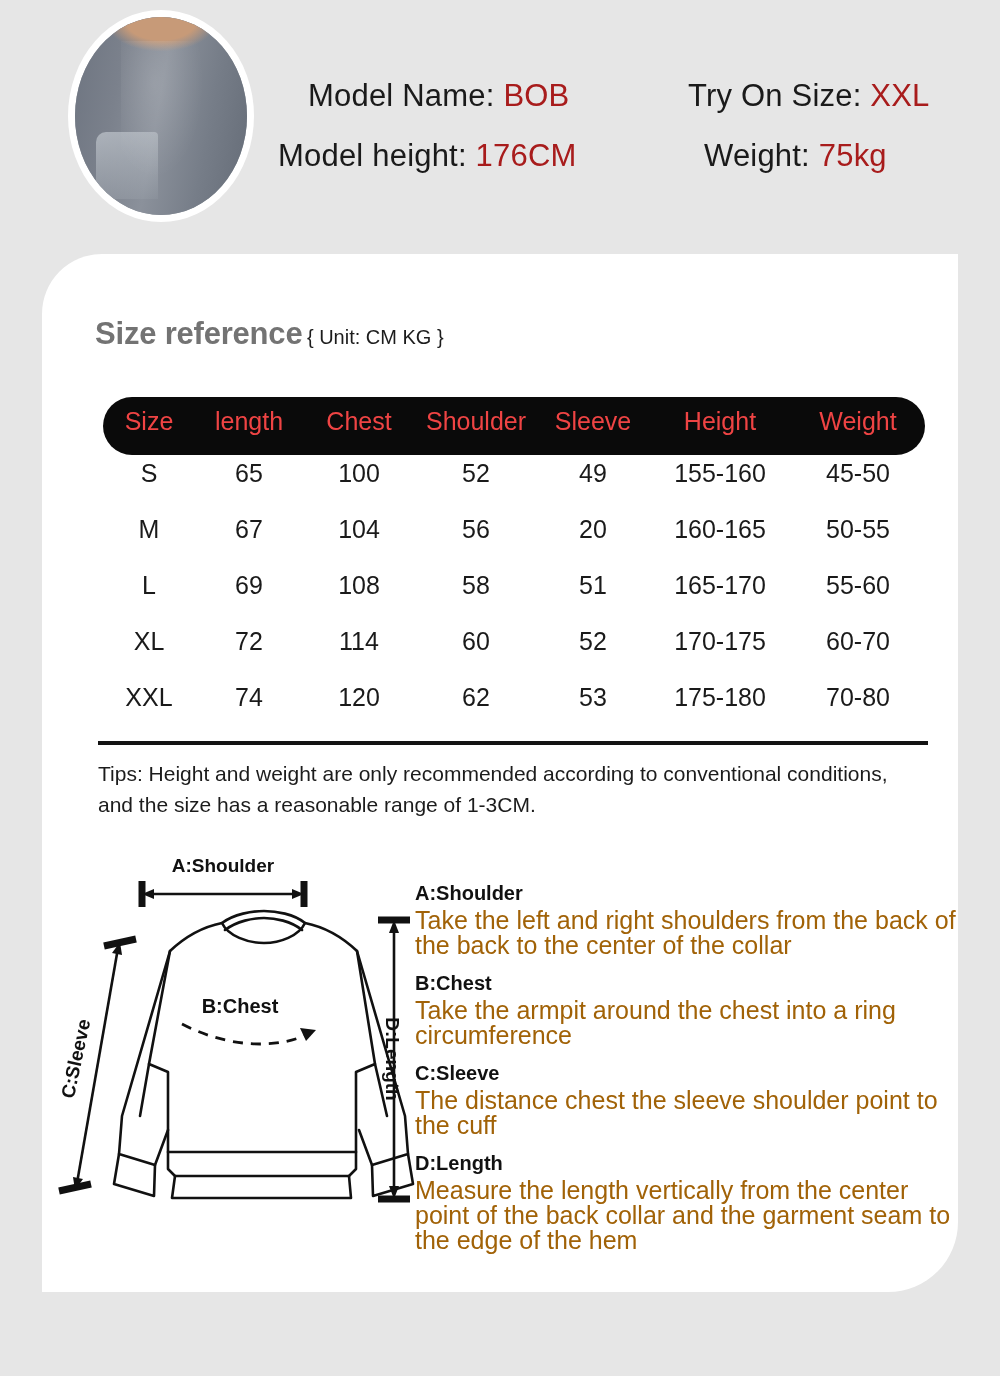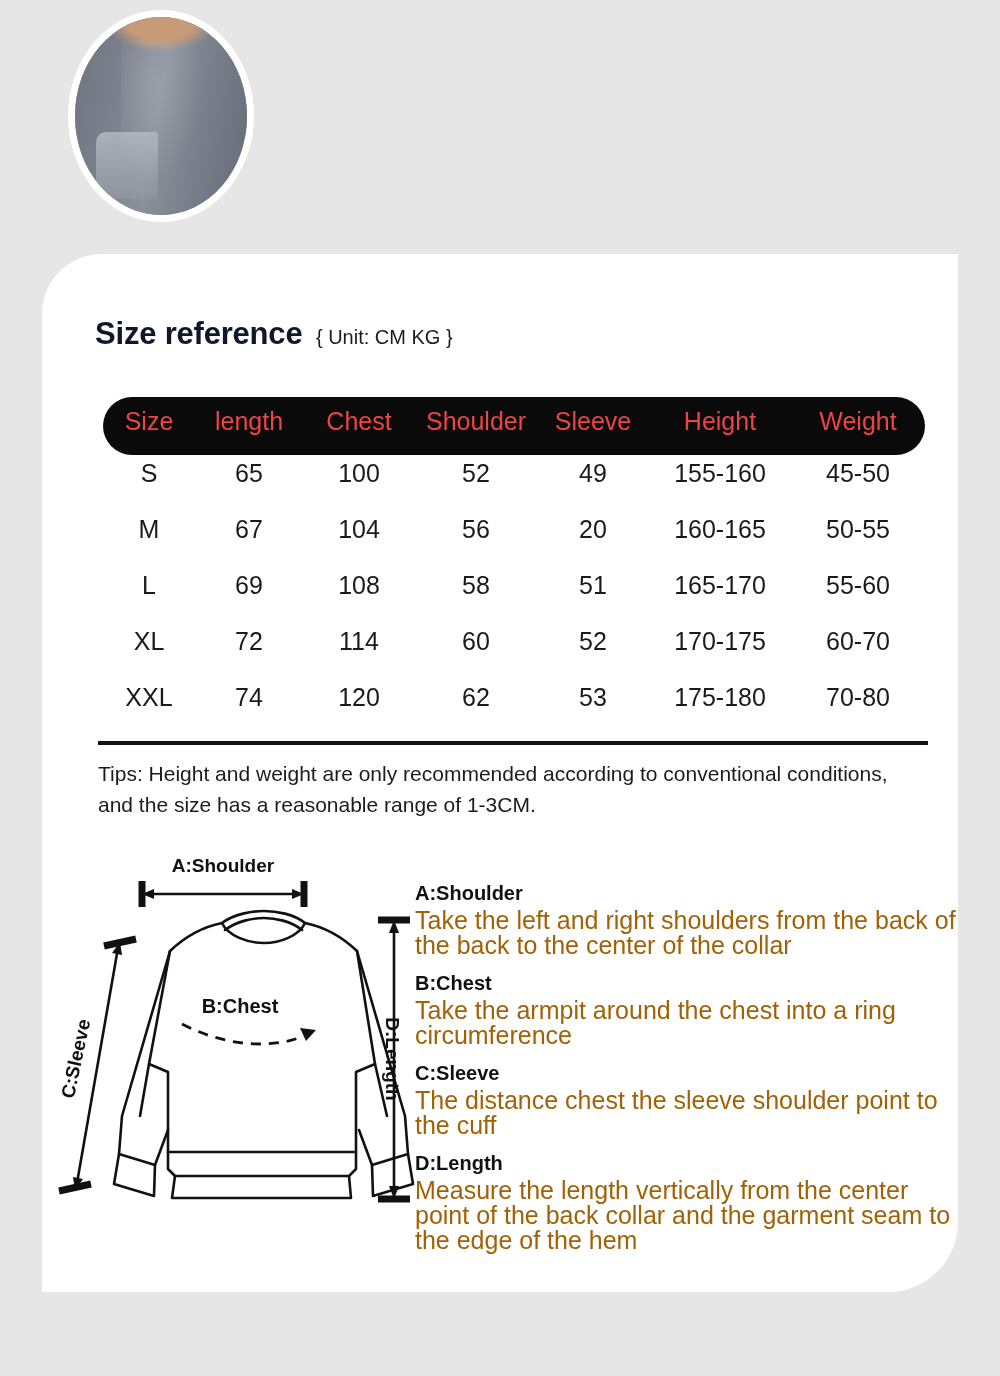--- a/index.html
+++ b/index.html
@@ -108,27 +108,26 @@
   
   .title-row {
     position: absolute;
     left: 53px;
     top: 62px;
     white-space: nowrap;
   }
   .title-main {
     font-size: 31px;
     font-weight: bold;
-    color: #0f172a;
+    color: #737373;
     letter-spacing: -.2px;
   }
   .title-unit {
     font-size: 20px;
     color: #1c1c1c;
-    margin-left: 9px;
   }
 
   
   .size-table {
     position: absolute;
     left: 61px;
     top: 143px;
     width: 822px;
     border-collapse: collapse;
     table-layout: fixed;
@@ -224,20 +223,42 @@
 </style>
 </head>
 <body>
 
 <div class="model-strip">
 
   <div class="model-photo">
     <div class="photo-inner"></div>
   </div>
 
+  <div class="model-facts">
+    <div class="fact-row r1">
+      <div class="fact f-name">
+        <span>Model Name:</span>
+        <span class="val">BOB</span>
+      </div>
+      <div class="fact f-size">
+        <span>Try On Size:</span>
+        <span class="val">XXL</span>
+      </div>
+    </div>
+    <div class="fact-row r2">
+      <div class="fact f-height">
+        <span>Model height:</span>
+        <span class="val">176CM</span>
+      </div>
+      <div class="fact f-weight">
+        <span>Weight:</span>
+        <span class="val">75kg</span>
+      </div>
+    </div>
+  </div>
 </div>
 
 <div class="card">
 
   <div class="title-row">
     <span class="title-main">Size reference</span>
     <span class="title-unit">{ Unit: CM KG }</span>
   </div>
 
   <div class="thead-wrap"></div>

